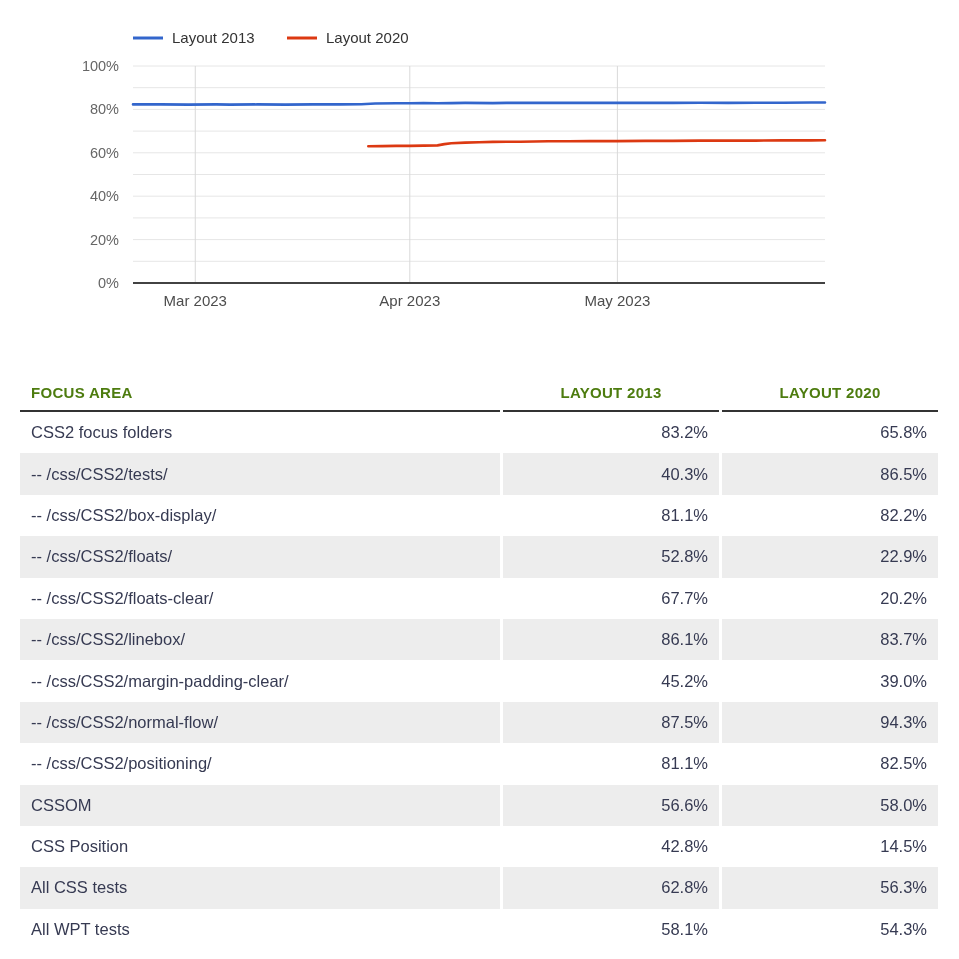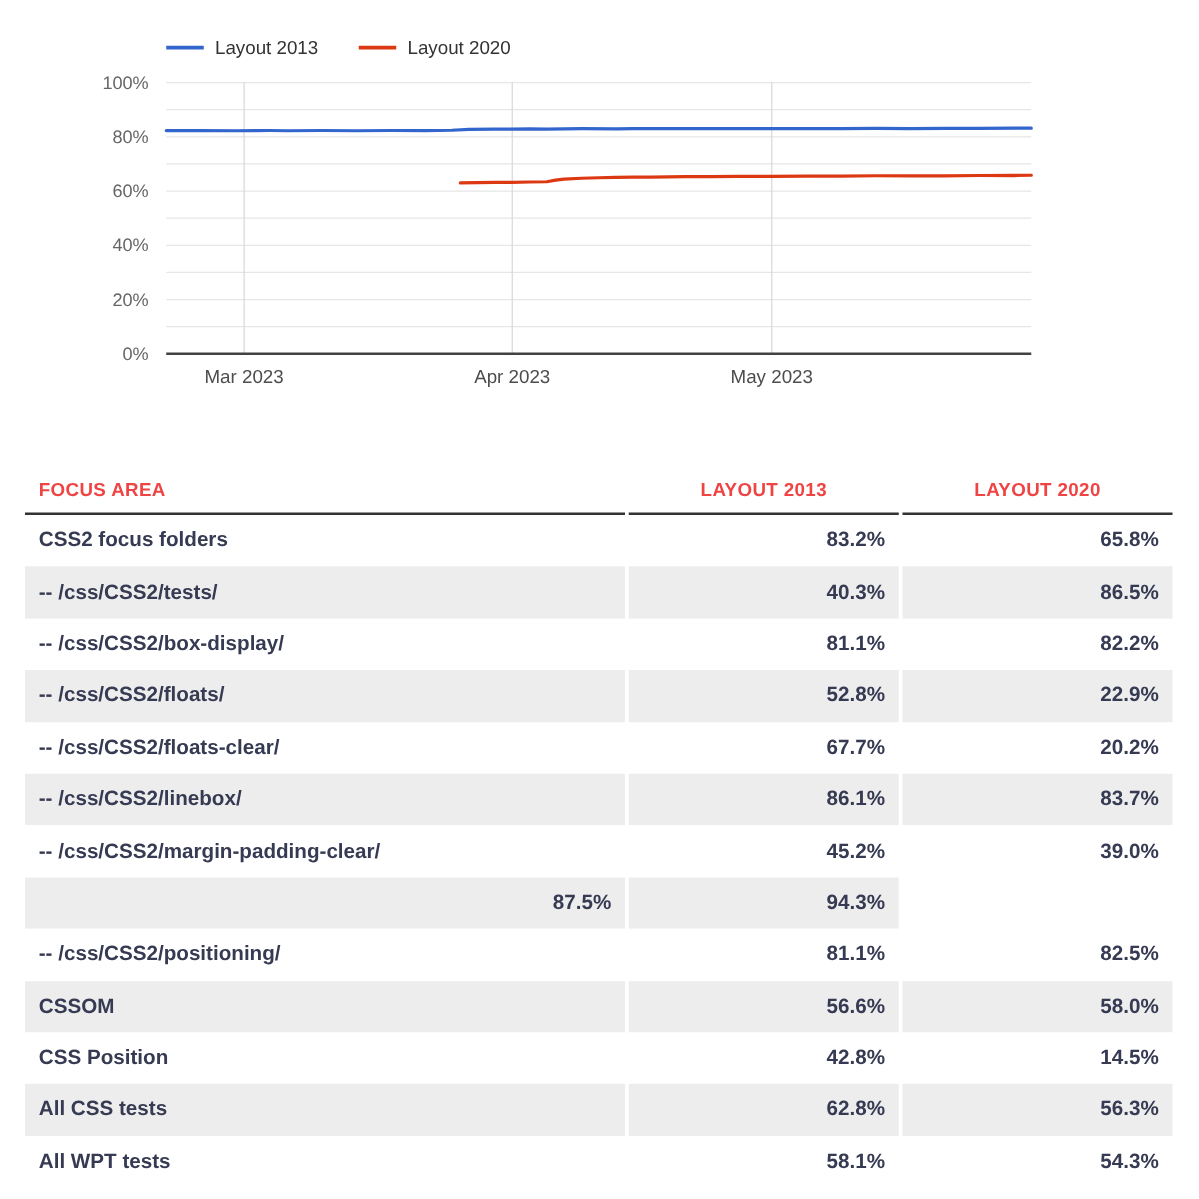--- a/index.html
+++ b/index.html
@@ -15,27 +15,27 @@
 
   
   .table-wrap{position:absolute;left:20px;top:372px;width:918px;}
   .t-row,.t-head{
     display:grid;
     grid-template-columns:480px 216px 216px;
     column-gap:3px;
   }
   .t-head .t-cell{
     font-size:15px;font-weight:bold;letter-spacing:.3px;
-    color:#ef4444;
+    color:#4d7c0f;
     border-bottom:2px solid #333333;
     padding-bottom:9px;padding-top:12px;
   }
   .t-head .c-name{padding-left:11px;text-align:left;}
   .t-head .c-val{text-align:center;}
-  .t-row{height:41.4px;font-weight:bold;}
+  .t-row{height:41.4px;}
   .t-row .t-cell{
     font-size:16.5px;
     display:flex;align-items:center;
     background:#ffffff;
   }
   .t-row:nth-child(even) .t-cell{background:#ededed;}
   .t-row .c-name{padding-left:11px;}
   .t-row .c-val{justify-content:flex-end;padding-right:11px;}
 </style>
 </head>
@@ -111,20 +111,21 @@
         <div class="t-cell c-name">-- /css/CSS2/linebox/</div>
         <div class="t-cell c-val">86.1%</div>
         <div class="t-cell c-val">83.7%</div>
       </div>
       <div class="t-row">
         <div class="t-cell c-name">-- /css/CSS2/margin-padding-clear/</div>
         <div class="t-cell c-val">45.2%</div>
         <div class="t-cell c-val">39.0%</div>
       </div>
       <div class="t-row">
+        <div class="t-cell c-name">-- /css/CSS2/normal-flow/</div>
         <div class="t-cell c-val">87.5%</div>
         <div class="t-cell c-val">94.3%</div>
       </div>
       <div class="t-row">
         <div class="t-cell c-name">-- /css/CSS2/positioning/</div>
         <div class="t-cell c-val">81.1%</div>
         <div class="t-cell c-val">82.5%</div>
       </div>
       <div class="t-row">
         <div class="t-cell c-name">CSSOM</div>

